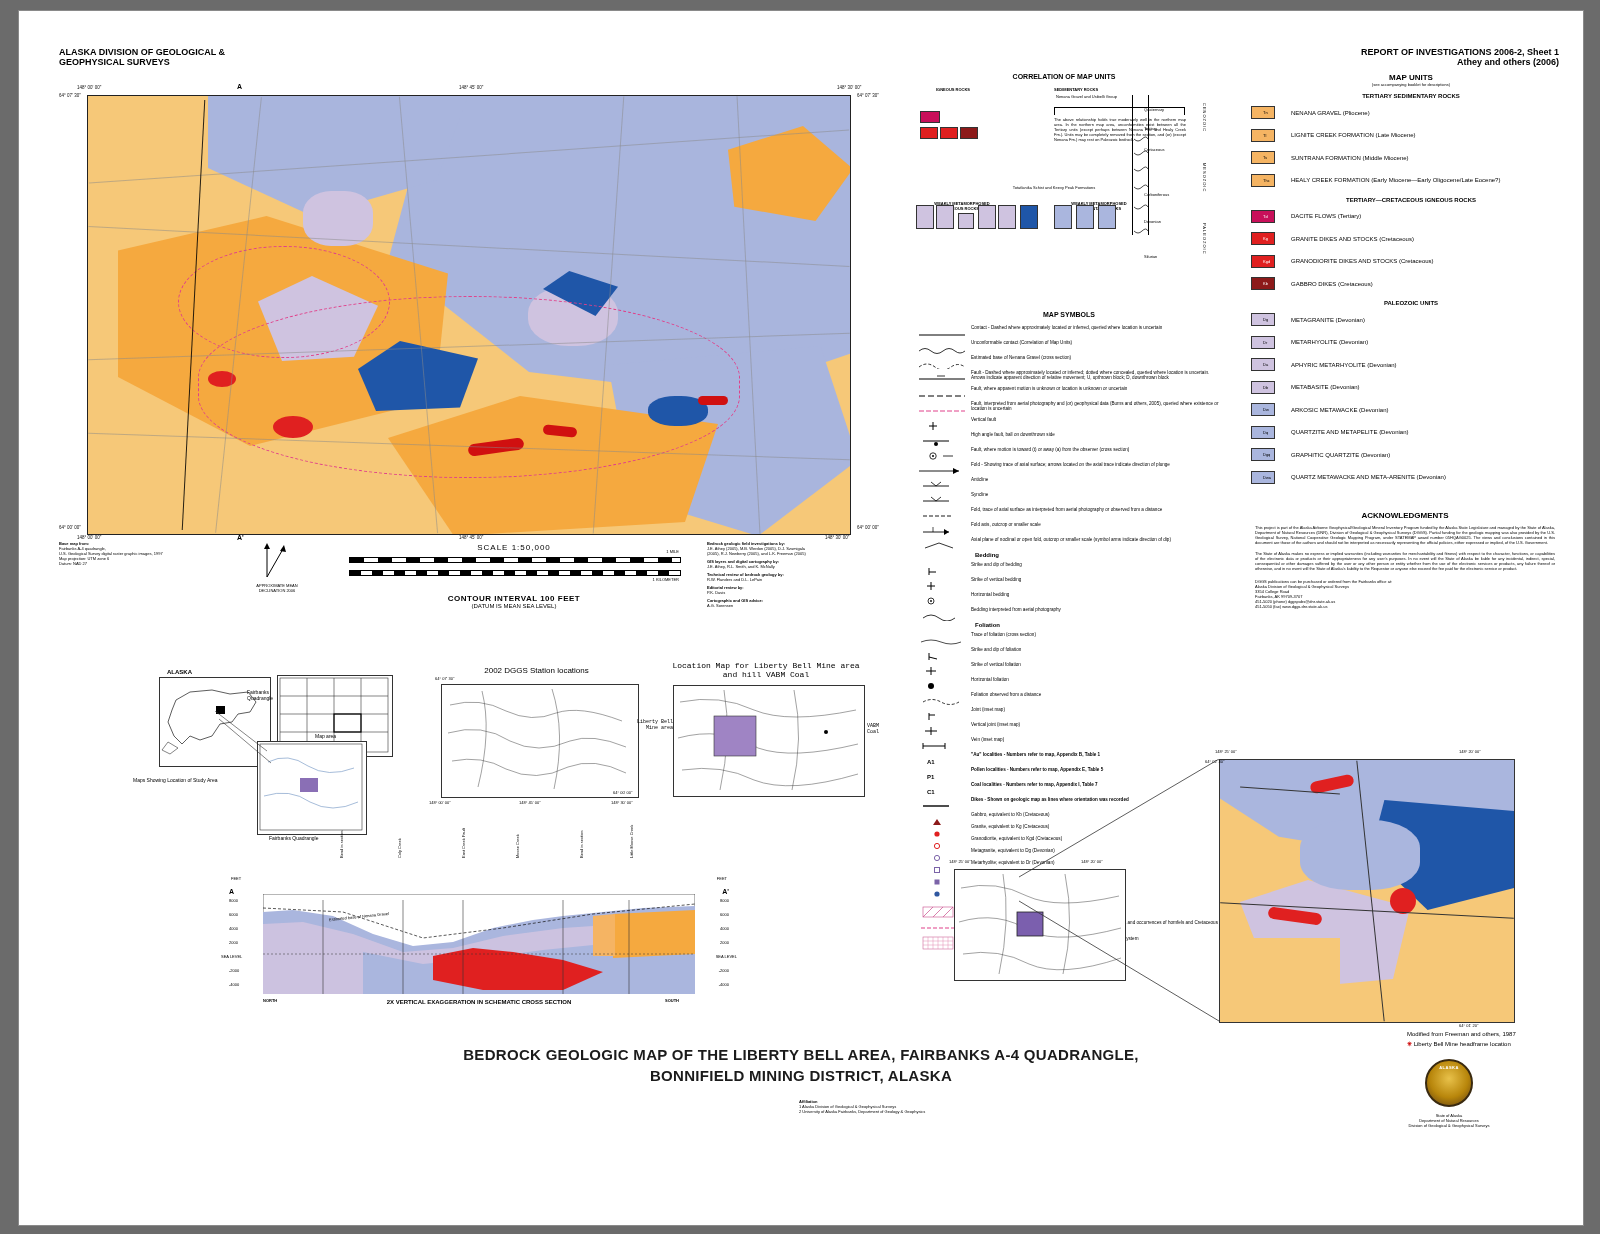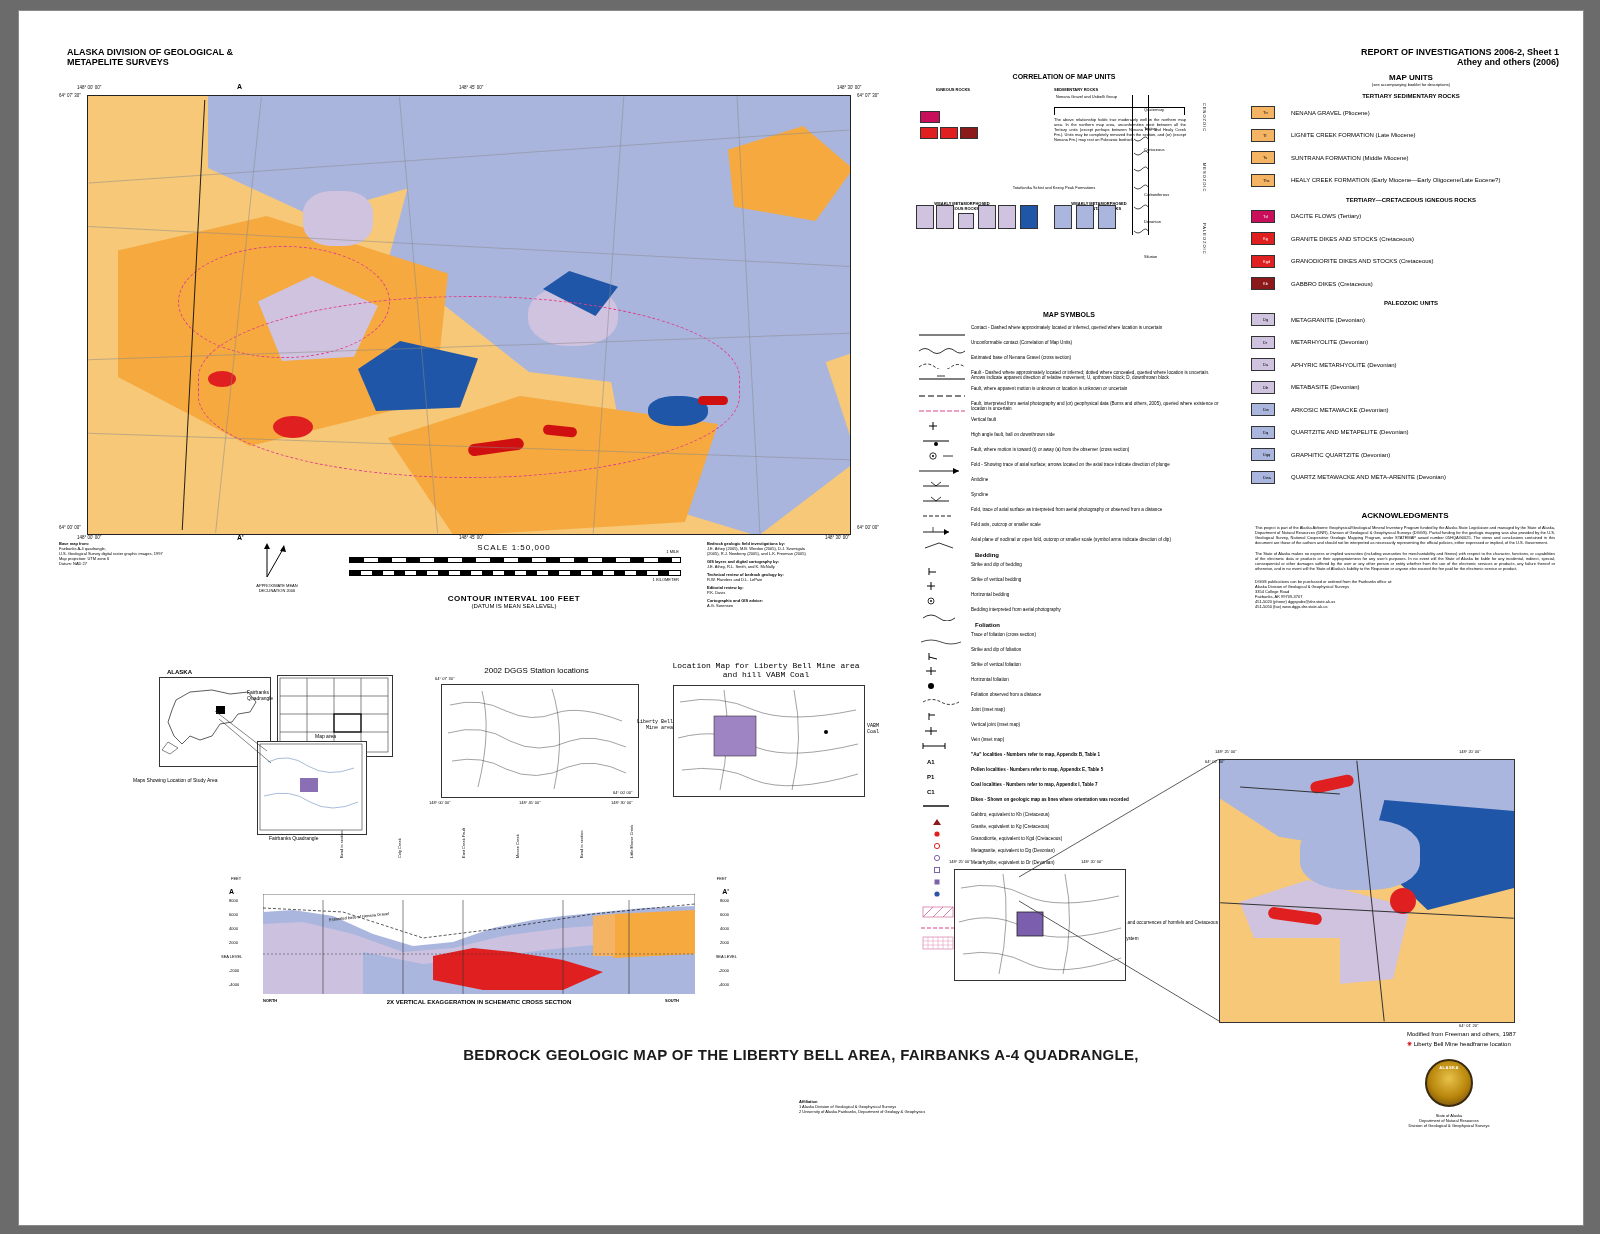--- a/index.html
+++ b/index.html
@@ -12,21 +12,21 @@
   .t7{font-size:7px;line-height:8px;}
   .t8{font-size:8px;line-height:9px;}
   .t9{font-size:9px;line-height:10px;}
   .t10{font-size:10px;line-height:11px;}
   .t16{font-size:15px;line-height:18px;}
   .b{font-weight:bold;}
   .c{text-align:center;}
   .just{text-align:justify;}
 
   
-  .hdr-left{left:48px;top:36px;width:300px;}
+  .hdr-left{left:40px;top:36px;width:300px;}
   .hdr-right{right:24px;top:36px;width:330px;text-align:right;}
 
   
   .mapbox{left:68px;top:84px;width:762px;height:438px;border:1px solid #222;background:#f2d9a8;overflow:hidden;}
   .mapcanvas{position:absolute;inset:0;}
   .poly{position:absolute;}
   .grid-line{position:absolute;background:#8a8a8a;opacity:.5;}
   .blk{position:absolute;background:#000;}
 
   
@@ -44,21 +44,21 @@
   .seal{width:44px;height:44px;border-radius:50%;background:radial-gradient(circle at 50% 40%,#e8c14a 0%,#b8860b 55%,#5a3a12 100%);border:2px solid #3a2a10;}
   .inset-box{position:absolute;border:1px solid #333;background:#fff;}
 </style>
 </head>
 <body>
 
 <div class="sheet">
 
   <div class="abs hdr-left">
     <div class="t9 b">ALASKA DIVISION OF GEOLOGICAL &amp;</div>
-    <div class="t9 b">METAPELITE SURVEYS</div>
+    <div class="t9 b">GEOPHYSICAL SURVEYS</div>
   </div>
   <div class="abs hdr-right">
     <div class="t9 b">REPORT OF INVESTIGATIONS 2006-2, Sheet 1</div>
     <div class="t9 b">Athey and others (2006)</div>
   </div>
 
   <div class="abs mapbox">
     <div class="mapcanvas">
 
       <div class="poly" style="inset:0;background:#f6c878;"></div>
@@ -792,20 +792,21 @@
     </svg>
     <div class="abs tiny" style="left:100px;top:48px;transform:rotate(-6deg);">Estimated base of Nenana Gravel</div>
     <div class="abs tiny b" style="left:34px;top:132px;">NORTH</div>
     <div class="abs tiny b" style="left:436px;top:132px;">SOUTH</div>
     <div class="abs t6 b" style="left:34px;top:133px;width:432px;text-align:center;">2X VERTICAL EXAGGERATION IN SCHEMATIC CROSS SECTION</div>
   </div>
 
 
   <div class="abs" style="left:0;right:0;top:1035px;text-align:center;">
     <div class="t16 b" style="color:#1b1b1b;letter-spacing:.3px;">BEDROCK GEOLOGIC MAP OF THE LIBERTY BELL AREA, FAIRBANKS A-4 QUADRANGLE,</div>
+    <div class="t16 b" style="color:#1b1b1b;letter-spacing:.3px;margin-top:3px;">BONNIFIELD MINING DISTRICT, ALASKA</div>
   </div>
 
   <div class="abs" style="left:780px;top:1088px;width:240px;">
     <div class="tiny b">Affiliation</div>
     <div class="tiny">1  Alaska Division of Geological &amp; Geophysical Surveys</div>
     <div class="tiny">2  University of Alaska Fairbanks, Department of Geology &amp; Geophysics</div>
   </div>
 
   <div class="abs" style="left:1320px;top:1048px;width:220px;text-align:center;">
     <div class="seal" style="margin:0 auto;">

